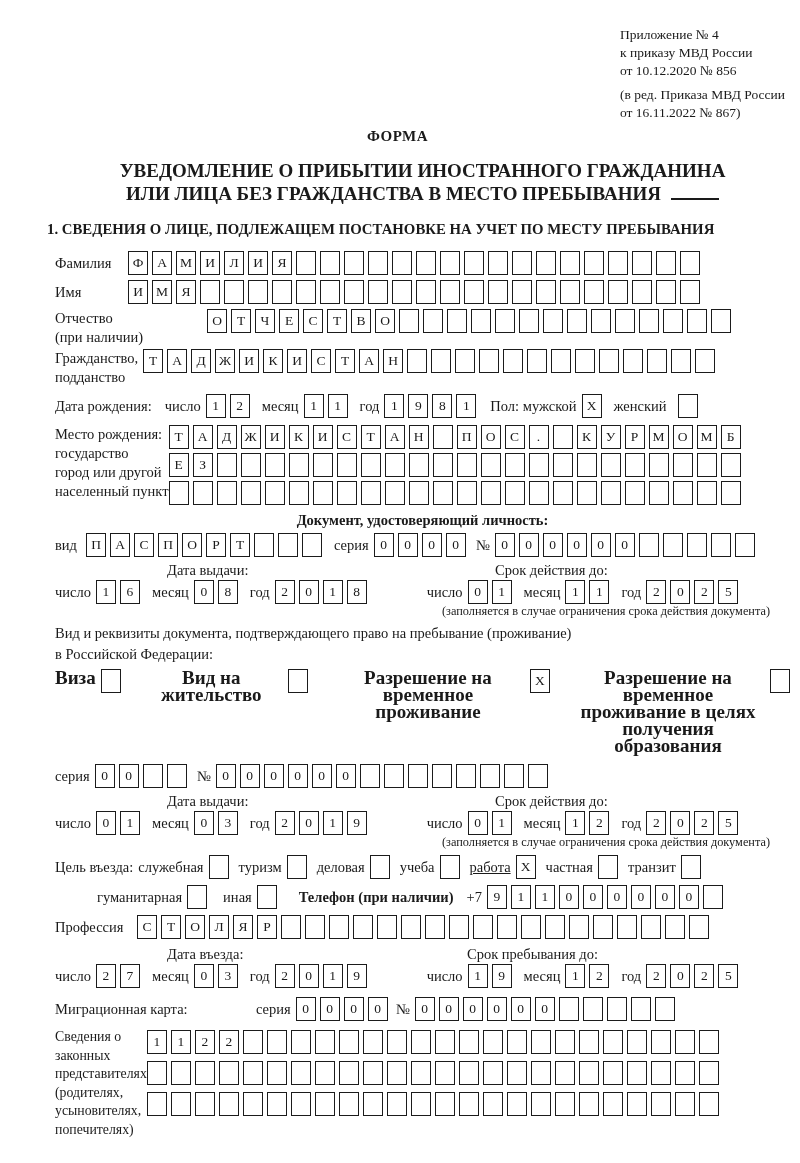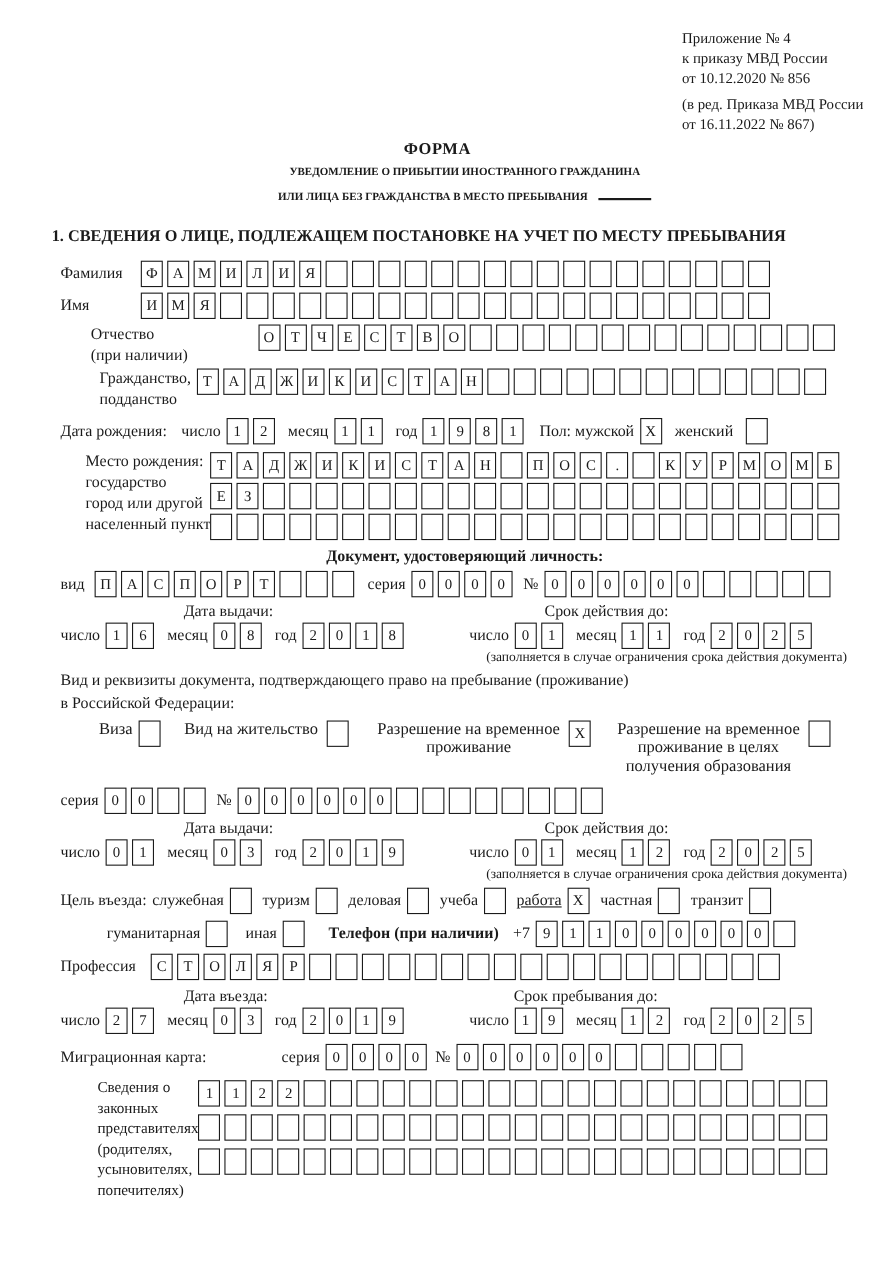--- a/index.html
+++ b/index.html
@@ -4,46 +4,46 @@
 <style>
   html,body{margin:0;padding:0;background:#fff;}
   body{width:800px;height:1163px;overflow:hidden;color:#1a1a1a;
        font-family:"Liberation Serif","DejaVu Serif",serif;}
   .page{padding:26px 10px 0 55px;}
   
   .annex{margin-left:565px;font-size:13.5px;line-height:18px;}
   .annex .gap{margin-top:6px;}
   .forma{margin-top:6px;padding-right:50px;text-align:center;font-weight:bold;font-size:15px;letter-spacing:.5px;}
   
-  .title{text-align:center;font-weight:bold;font-size:10px;line-height:23px;}
+  .title{margin-top:14px;text-align:center;font-weight:bold;font-size:19px;line-height:23px;}
   .blank-line{display:inline-block;width:48px;border-bottom:2px solid #1a1a1a;margin-left:10px;vertical-align:baseline;}
   .sect{margin-top:16px;font-weight:bold;font-size:14.8px;margin-left:-8px;}
   
   .row{display:flex;align-items:center;}
-  .row.top{align-items:flex-start;justify-content:center;}
+  .row.top{align-items:flex-start;}
   .lbl{font-size:14.5px;white-space:nowrap;}
   .lblcol{font-size:14.5px;line-height:19px;}
   .w73{min-width:73px;}
   .w150{min-width:152px;}
   .w88{min-width:92px;}
   .cells{display:flex;}
   .cellrows .cells{margin-bottom:4px;}
   .cell{width:18px;height:22px;border:1.5px solid #1b1b1b;margin-right:4px;
         display:flex;align-items:center;justify-content:center;
         font-size:13.5px;background:#fff;flex:0 0 auto;}
   .cb{margin-right:0;}
   .dlbl{font-size:14.5px;white-space:nowrap;margin-right:5px;}
   .mlx{margin-left:8px;}
   .note{font-size:12.3px;}
   .titles{position:relative;height:17px;font-size:14.5px;}
   .titles span{position:absolute;white-space:nowrap;}
   .center{text-align:center;}
   .bold{font-weight:bold;}
   .opt{display:flex;align-items:flex-start;}
-  .opt .olbl{font-size:15px;line-height:17px;text-align:center;}
+  .opt .olbl{font-size:19px;line-height:17px;text-align:center;font-weight:bold;}
   .opt .cell{margin-left:8px;}
 </style>
 </head>
 <body>
 
 <div class="page">
 
   <div class="annex">
     <div>Приложение № 4</div>
     <div>к приказу МВД России</div>

